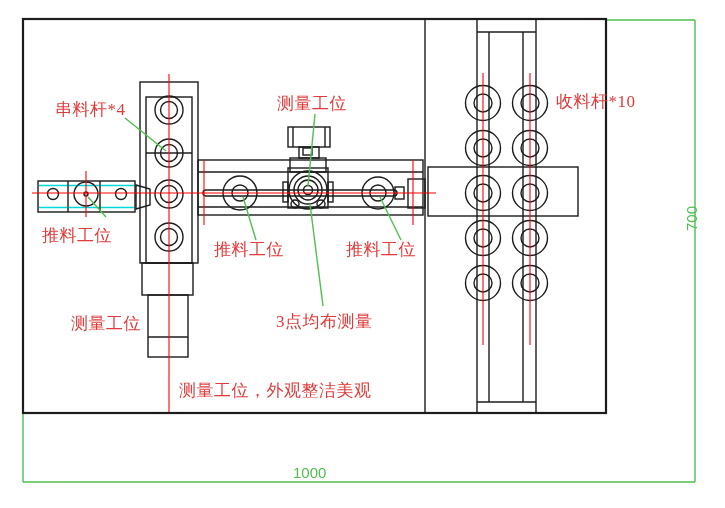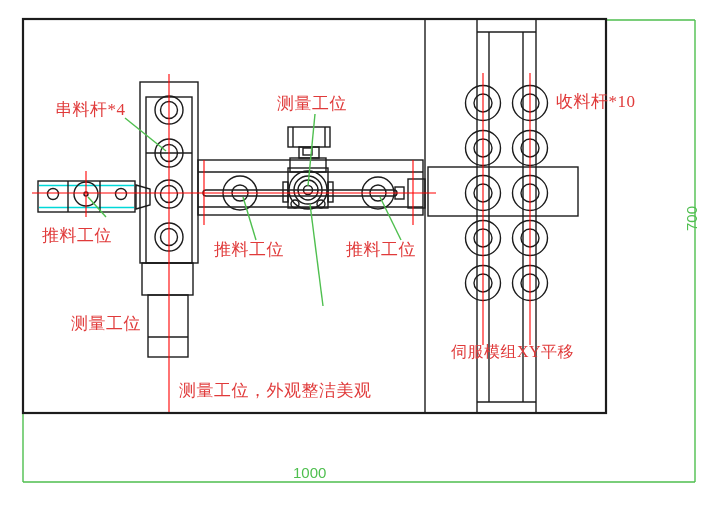--- a/index.html
+++ b/index.html
@@ -162,22 +162,22 @@
   <div class="lbl" style="left:556px;top:93px">收料杆*10</div>
 
   <div class="lbl" style="left:42px;top:227px">推料工位</div>
 
   <div class="lbl" style="left:214px;top:241px">推料工位</div>
 
   <div class="lbl" style="left:346px;top:241px">推料工位</div>
 
   <div class="lbl" style="left:71px;top:315px">测量工位</div>
 
+  <div class="lbl" style="left:276px;top:313px">3点均布测量</div>
 
-  <div class="lbl small" style="left:451px;top:343px">伺服模组XY平移</div>
 
   <div class="lbl" style="left:179px;top:382px">测量工位，外观整洁美观</div>
 
   <div class="dim" style="left:293px;top:464px">1000</div>
 
   <div class="dim vert" style="left:669px;top:210px">700</div>
 
 </div>
 
 </body></html>

